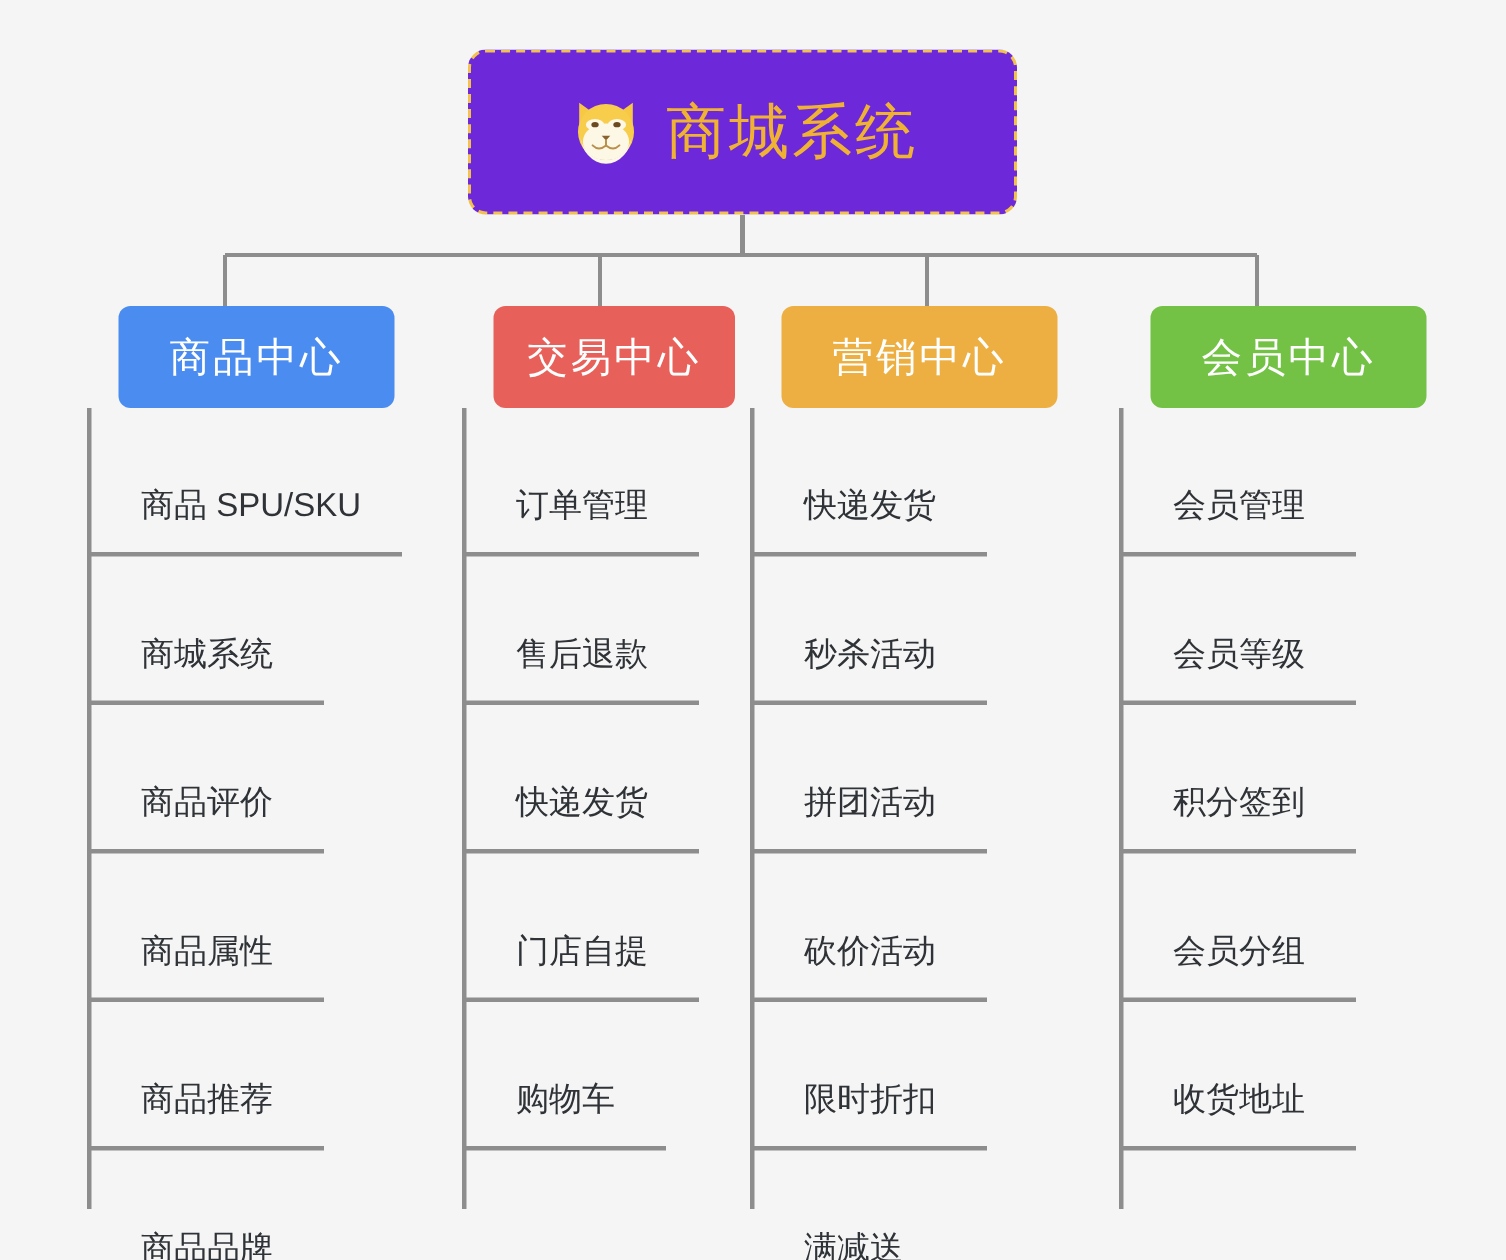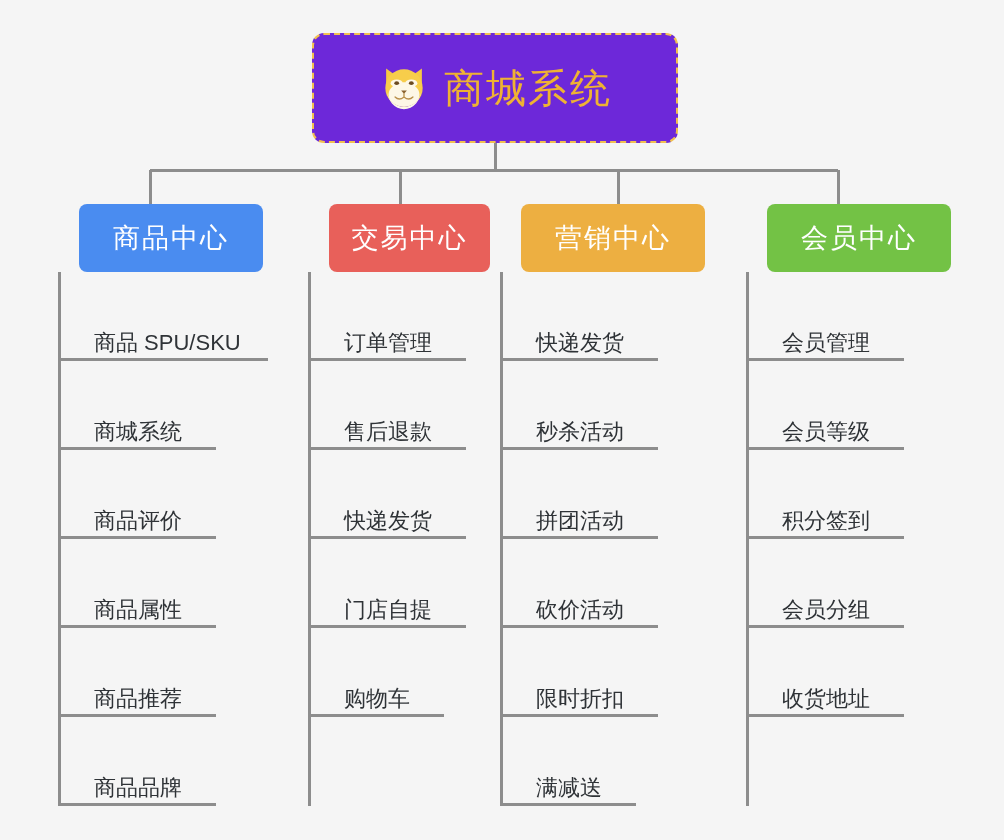--- a/index.html
+++ b/index.html
@@ -83,25 +83,25 @@
   
   .trunk {
     position: absolute;
     left: 0;
     top: 0;
     width: 3px;
     background: #8d8d8d;
   }
   .leaf {
     position: relative;
-    height: 89px;
+    height: 99px;
     display: flex;
     align-items: flex-end;
     padding-left: 36px;
-    padding-bottom: 6px;
+    padding-bottom: 22px;
   }
   .leaf-label {
     font-size: 22px;
     color: #2f3337;
     white-space: nowrap;
     line-height: 1.1;
   }
   .leaf-rule {
     position: absolute;
     left: 0;

